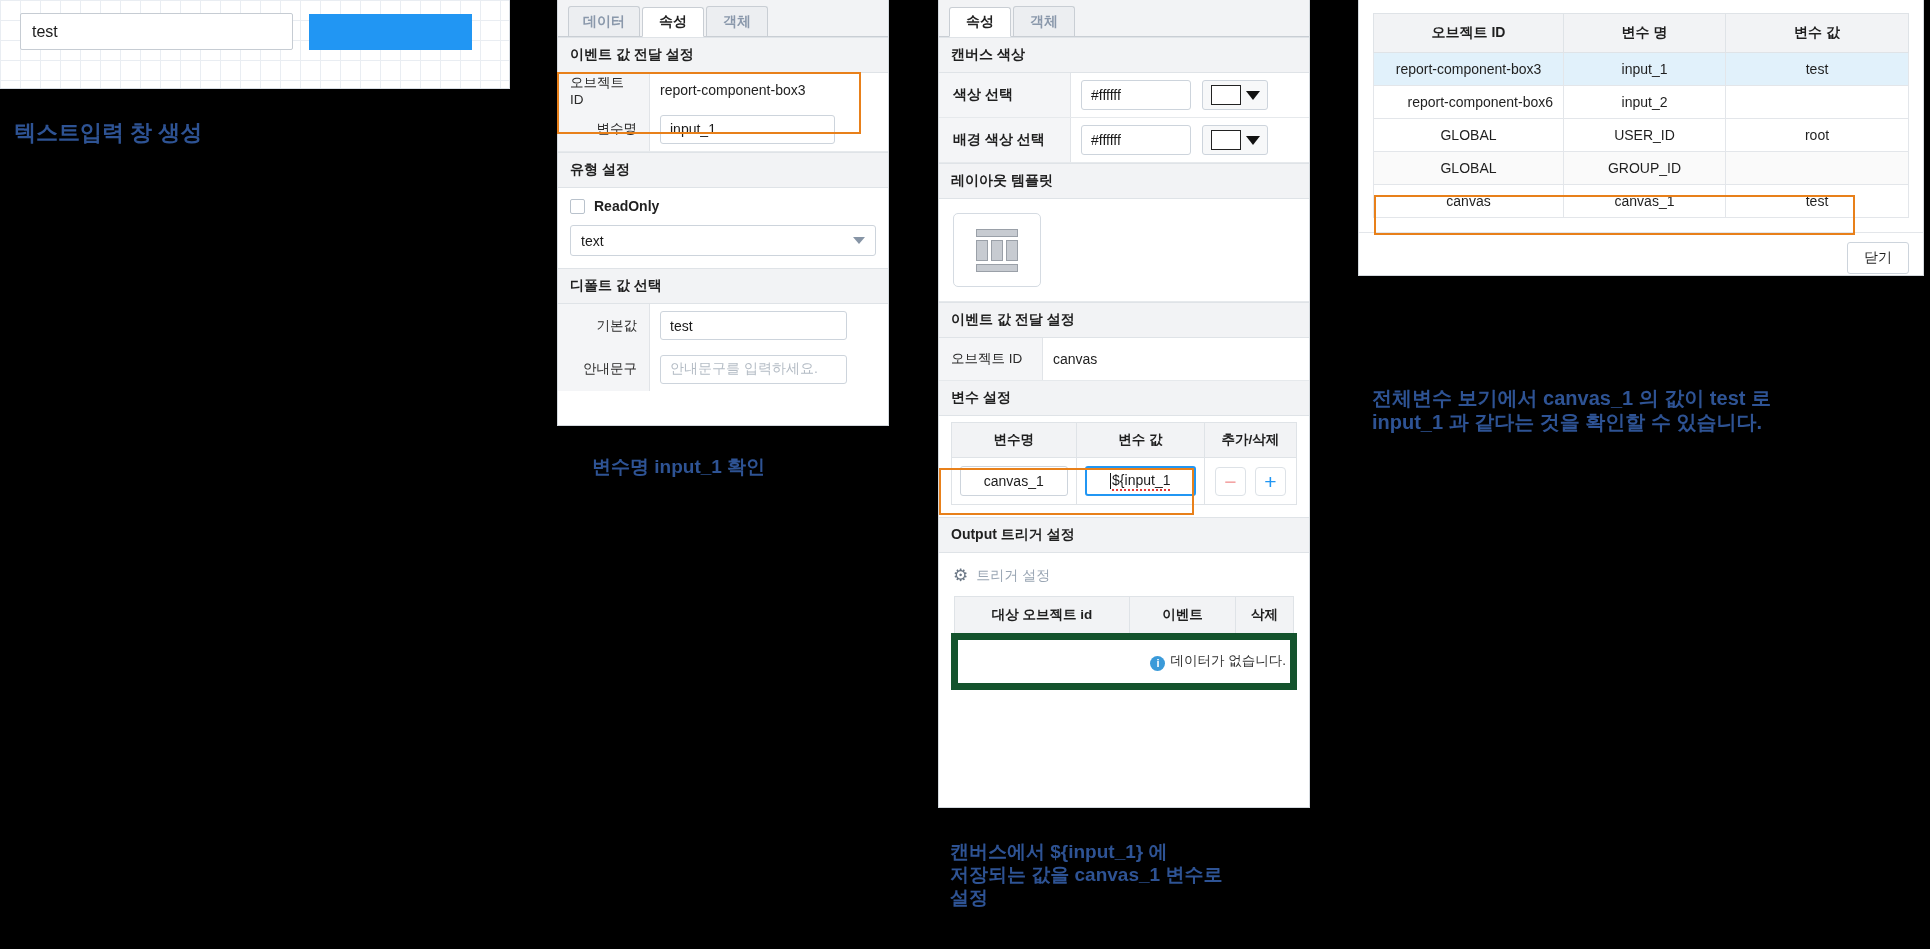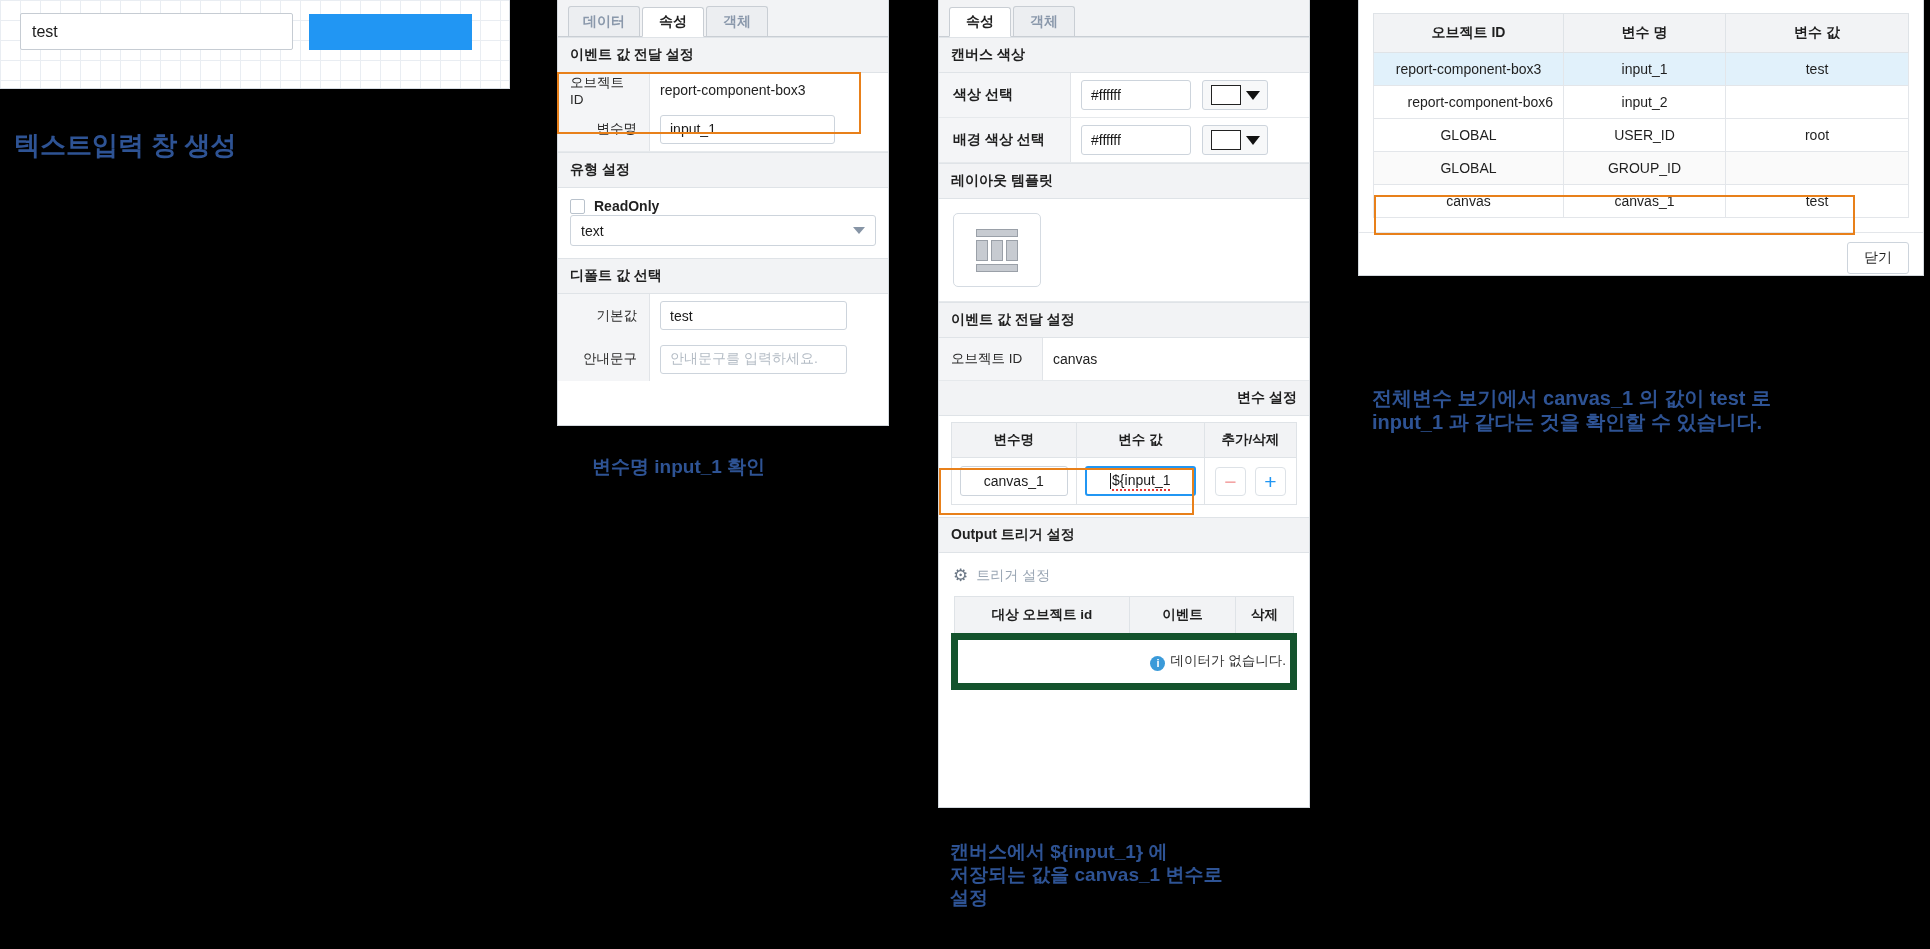--- a/index.html
+++ b/index.html
@@ -72,21 +72,21 @@
     font-size: 14px; color: #1b1b1b;
   }
   .txtbox.ph { color: #b4bcc5; }
 
   .hl-orange { position: absolute; border: 2px solid #e8801a; pointer-events: none; }
 
   
   #panel2 { left: 557px; top: -2px; width: 332px; height: 428px; }
   #panel2 .kv-label { width: 92px; }
   #panel2 .type-area { padding: 10px 12px 12px 12px; background:#fff; }
-  .chk-line { display:flex; align-items:center; gap:9px; margin-bottom: 1px; }
+  .chk-line { display:flex; align-items:center; gap:9px; margin-bottom: 11px; }
   .chk-box { width: 15px; height: 15px; border: 1px solid #b9c2cc; border-radius: 2px; background:#fff; }
   .chk-text { font-size: 14px; font-weight: bold; color: #1f1f1f; }
   .select {
     height: 31px; border: 1px solid #cdd4dc; border-radius: 3px; background: #fff;
     display: flex; align-items: center; justify-content: space-between;
     padding: 0 10px; font-size: 14px; color: #1b1b1b;
   }
   .caret { width: 0; height: 0; border-left: 6px solid transparent; border-right: 6px solid transparent; border-top: 7px solid #8795a6; }
 
   
@@ -152,21 +152,21 @@
   .gtable tr.sel td { background: #e1f1fb; }
   .gtable tr.alt td { background: #fafafa; }
   .g-col0 { width: 190px; }
   .g-col1 { width: 162px; }
   .panel4-foot { border-top: 1px solid #e3e6ea; padding: 9px 14px; display:flex; justify-content:flex-end; }
   .btn-close { border:1px solid #cdd4dc; border-radius:3px; background:#fff; font-size:14px;
                color:#1f1f1f; padding: 6px 16px; }
 
   
   .note { position: absolute; color: #2e5394; font-weight: bold; line-height: 1.22; }
-  #note1 { left: 14px; top: 120px; font-size: 26px; margin-top: 10px; }
+  #note1 { left: 14px; top: 120px; font-size: 22px; }
   #note2 { left: 592px; top: 455px; font-size: 19px; }
   #note3 { left: 950px; top: 840px; font-size: 19px; }
   #note4 { left: 1372px; top: 386px; font-size: 20px; }
 </style>
 </head>
 <body>
 
 <div class="stage">
 
   <div class="canvas-panel">
@@ -294,21 +294,21 @@
     </div>
 
     <div class="section-title">이벤트 값 전달 설정</div>
     <div class="kv-row">
       <div class="kv-label" style="height:42px; justify-content:flex-start;">오브젝트 ID</div>
       <div class="kv-val">
         <span style="font-size:14px;">canvas</span>
       </div>
     </div>
 
-    <div class="section-title" style="border-top:none;text-align:right;">변수 설정</div>
+    <div class="section-title" style="border-top:none;">변수 설정</div>
 
     <div style="position:relative;">
       <table class="vtable">
         <tbody>
             <tr>
           <th>변수명</th>
           <th>변수 값</th>
           <th style="width:92px;">추가/삭제</th>
         </tr>
         <tr>

